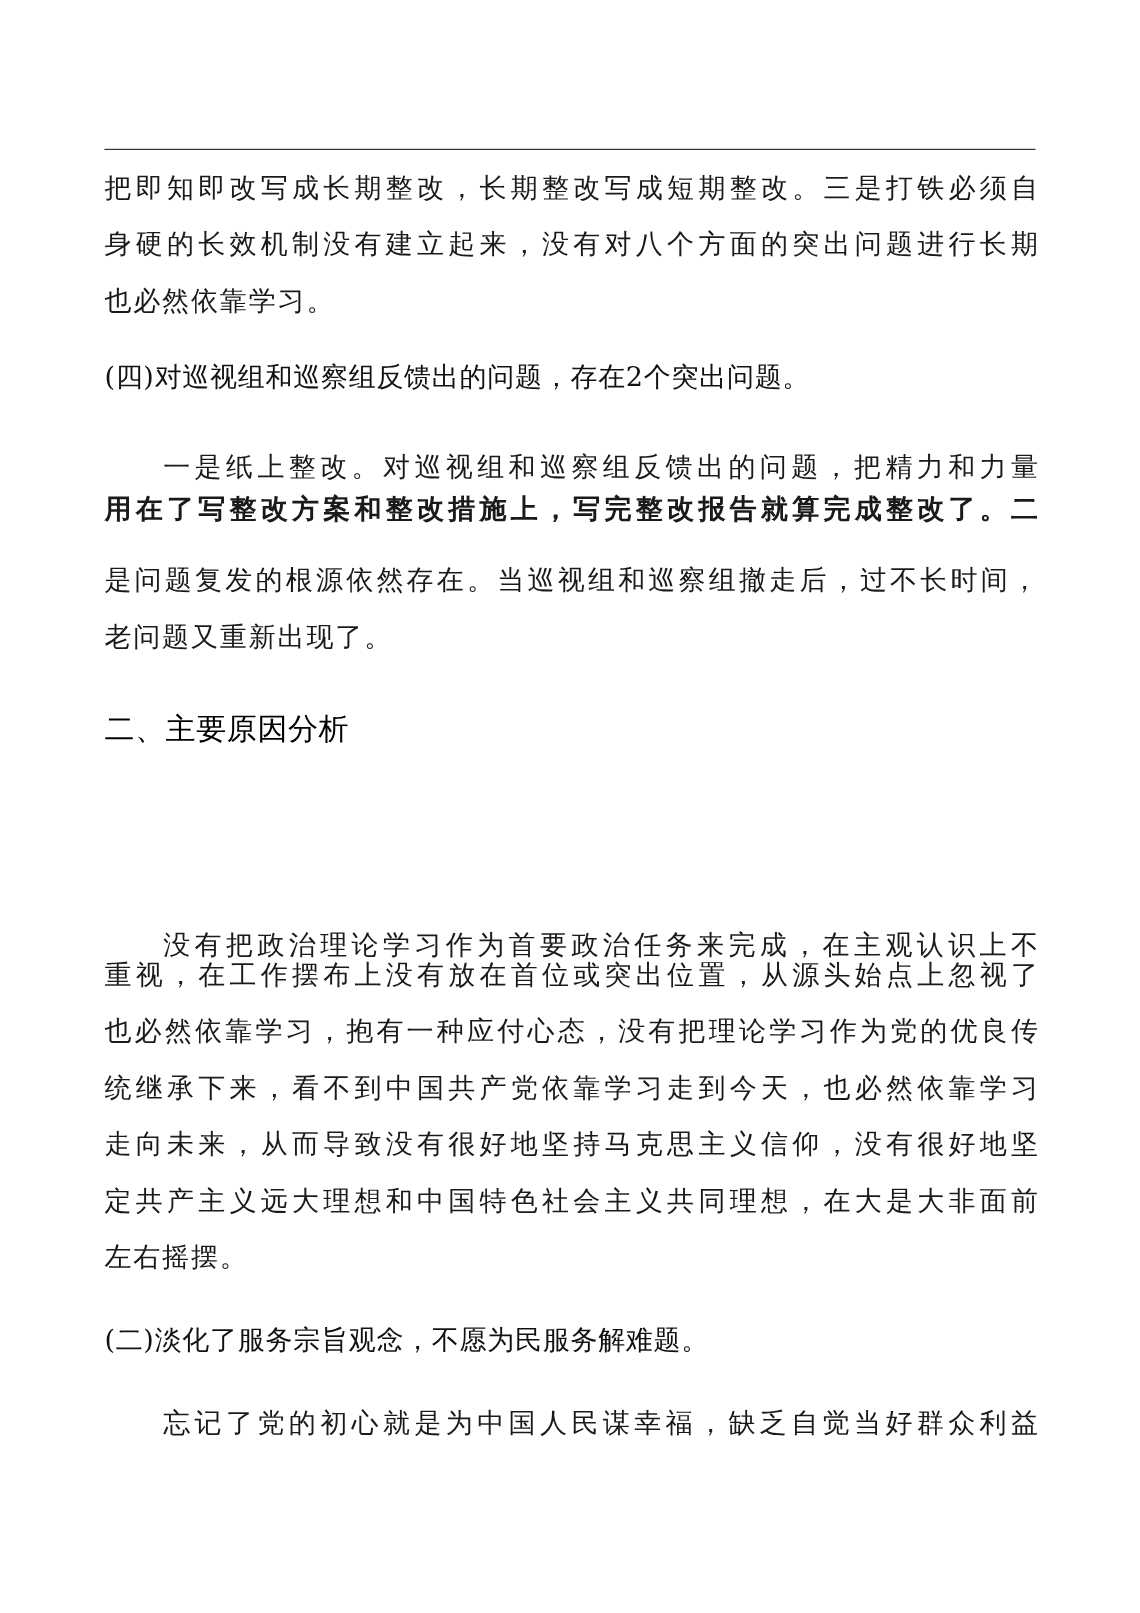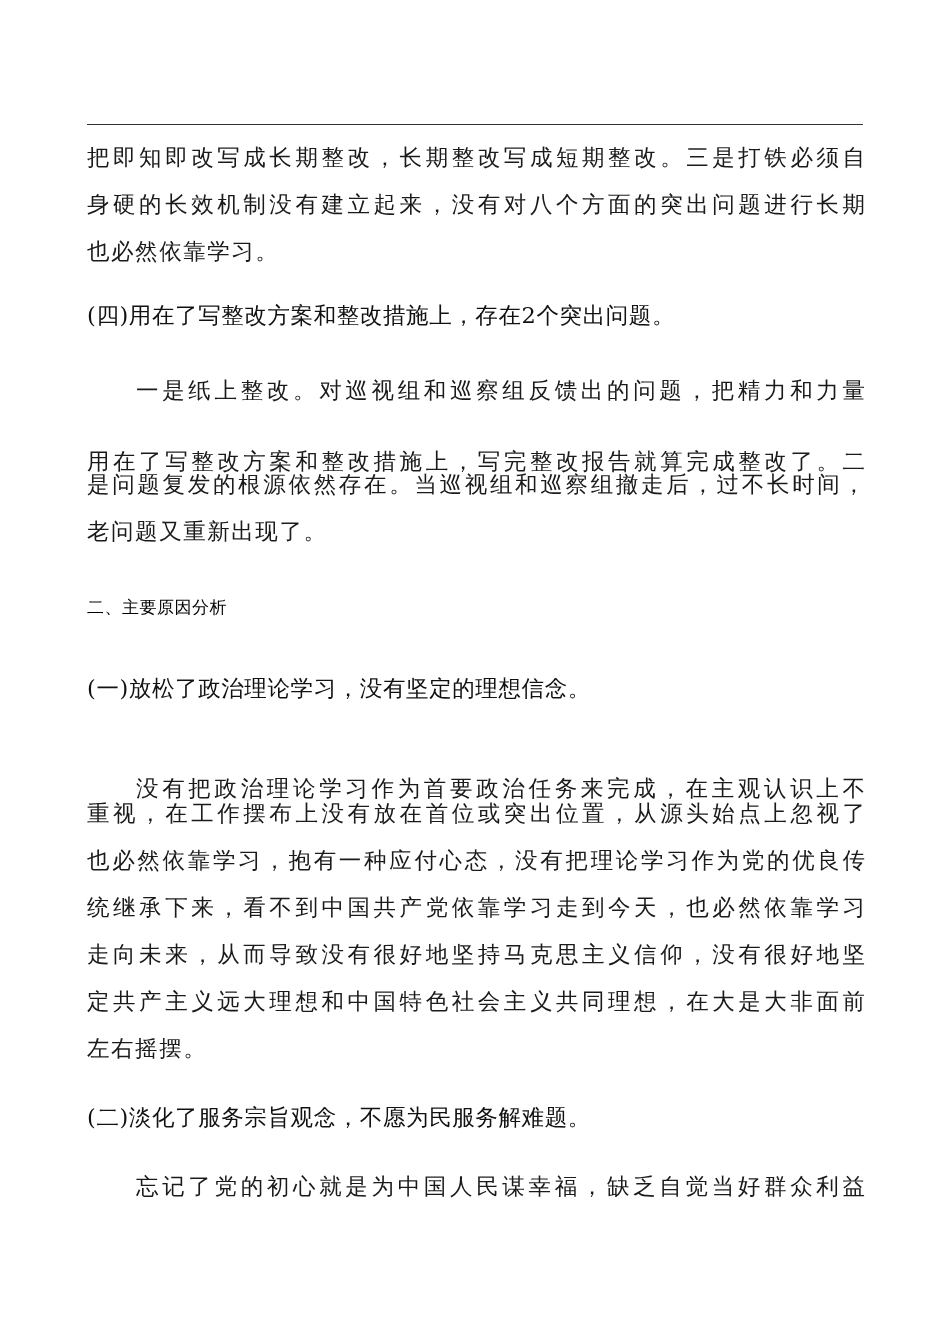--- a/index.html
+++ b/index.html
@@ -59,47 +59,46 @@
       letter-spacing: 0.6px;
       white-space: nowrap;
       color: #111111;
     }
     .section-head {
       position: absolute;
       left: 87px;
       height: 47px;
       line-height: 47px;
       font-family: "DejaVu Sans", "Liberation Sans", sans-serif;
-      font-size: 17px;
+      font-size: 25px;
       letter-spacing: 0.5px;
       white-space: nowrap;
       color: #000000;
     }
   </style>
 </head>
 <body>
 
 <div class="page">
 
   <div class="header-rule"></div>
 
   <div class="line justify" style="top:134px;">把即知即改写成长期整改，长期整改写成短期整改。三是打铁必须自</div>
   <div class="line justify" style="top:181px;">身硬的长效机制没有建立起来，没有对八个方面的突出问题进行长期</div>
   <div class="line" style="top:228px;">也必然依靠学习。</div>
 
-  <div class="subhead" style="top:292px;">(四)用在了写整改方案和整改措施上，存在2个突出问题。</div>
+  <div class="subhead" style="top:292px;">(四)对巡视组和巡察组反馈出的问题，存在2个突出问题。</div>
 
   <div class="line justify indent" style="top:367px;">一是纸上整改。对巡视组和巡察组反馈出的问题，把精力和力量</div>
-  <div class="line justify" style="top:438px;">用在了写整改方案和整改措施上，写完整改报告就算完成整改了。二</div>
+  <div class="line justify" style="top:402px;font-weight:bold;">用在了写整改方案和整改措施上，写完整改报告就算完成整改了。二</div>
   <div class="line justify" style="top:461px;">是问题复发的根源依然存在。当巡视组和巡察组撤走后，过不长时间，</div>
   <div class="line" style="top:508px;">老问题又重新出现了。</div>
 
   <div class="section-head" style="top:584px;">二、主要原因分析</div>
 
-  <div class="subhead" style="top:665px;">(一)放松了政治理论学习，没有坚定的理想信念。</div>
 
   <div class="line justify indent" style="top:765px;">没有把政治理论学习作为首要政治任务来完成，在主观认识上不</div>
   <div class="line justify" style="top:790px;">重视，在工作摆布上没有放在首位或突出位置，从源头始点上忽视了</div>
   <div class="line justify" style="top:837px;">也必然依靠学习，抱有一种应付心态，没有把理论学习作为党的优良传</div>
   <div class="line justify" style="top:884px;">统继承下来，看不到中国共产党依靠学习走到今天，也必然依靠学习</div>
   <div class="line justify" style="top:931px;">走向未来，从而导致没有很好地坚持马克思主义信仰，没有很好地坚</div>
   <div class="line justify" style="top:978px;">定共产主义远大理想和中国特色社会主义共同理想，在大是大非面前</div>
   <div class="line" style="top:1025px;">左右摇摆。</div>
 
   <div class="subhead" style="top:1094px;">(二)淡化了服务宗旨观念，不愿为民服务解难题。</div>

